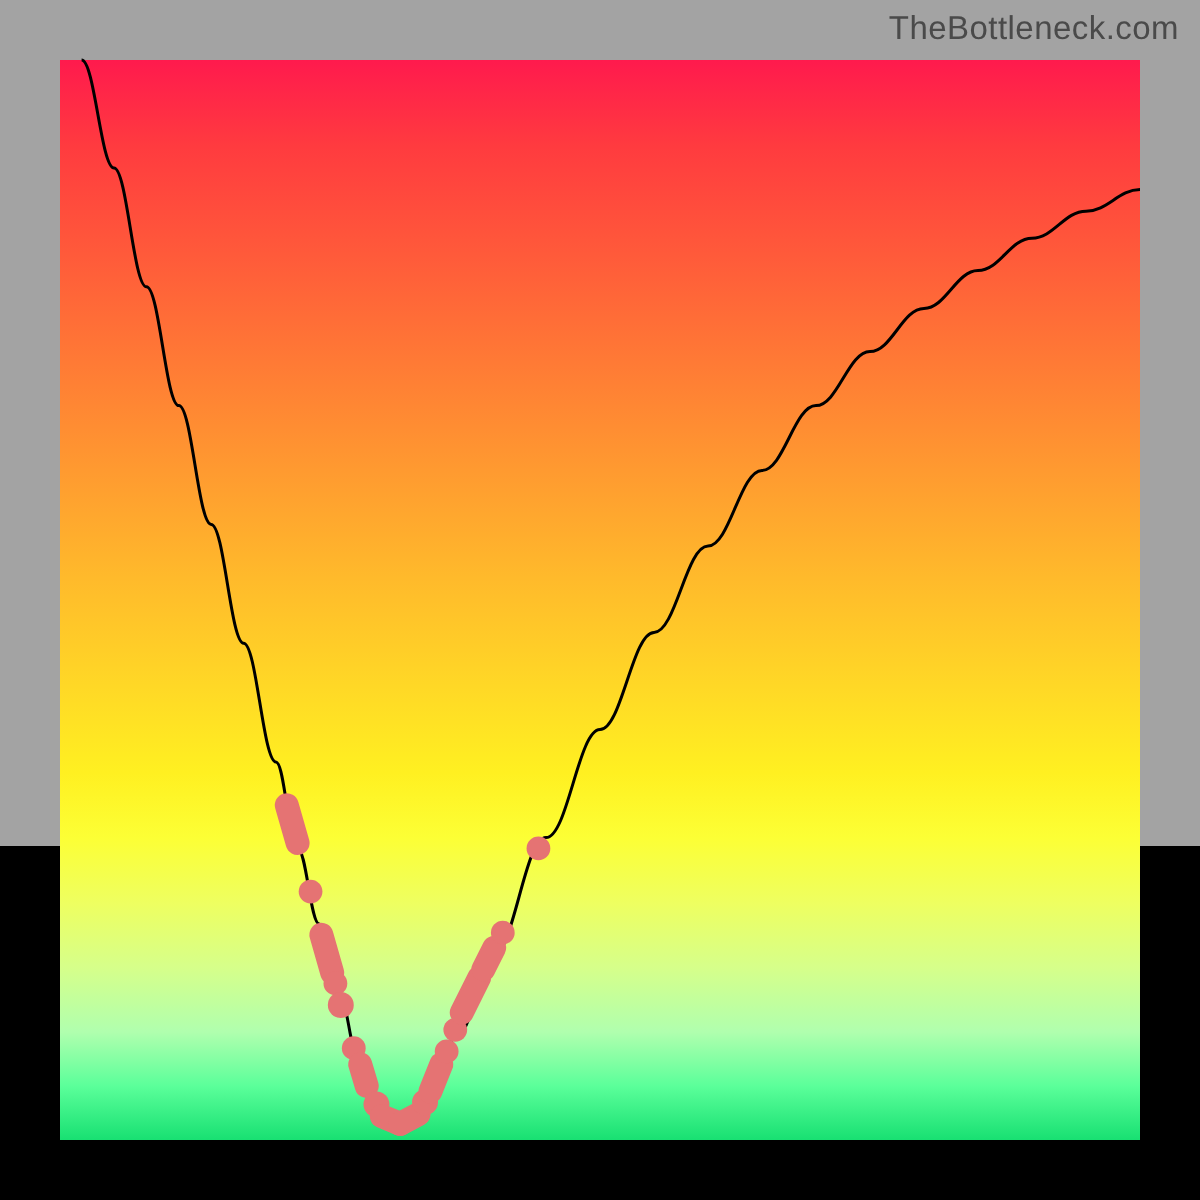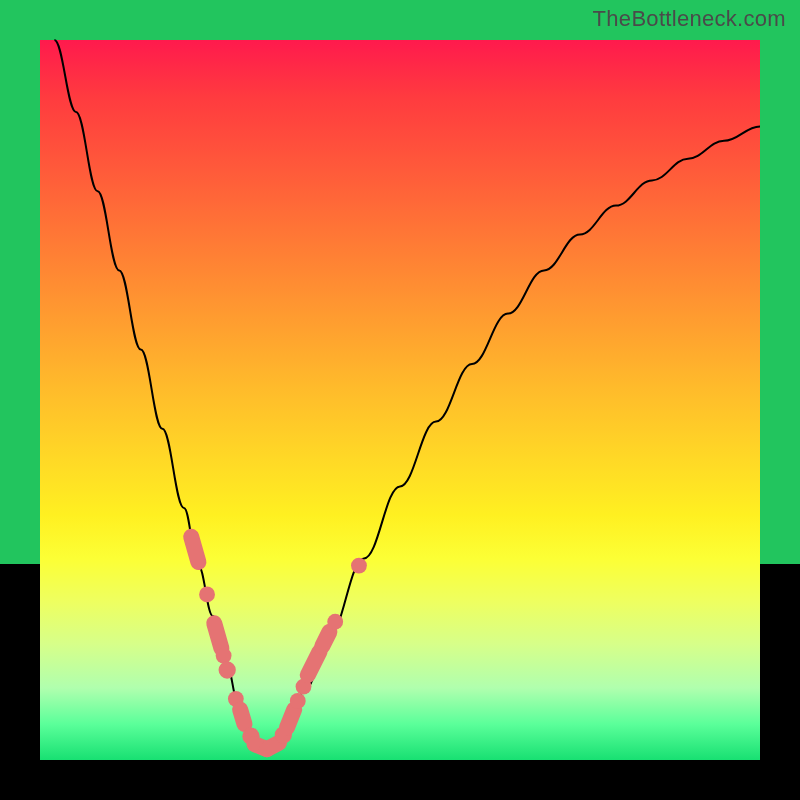--- a/index.html
+++ b/index.html
@@ -10,21 +10,21 @@
     background: #000;
     overflow: hidden;
     font-family: Arial, Helvetica, sans-serif;
   }
   .frame {
     position: absolute;
     top: 0;
     left: 0;
     width: 800px;
     height: 564px;
-    background: #22c55e;
+    background: #a3a3a3;
   }
   .plot-area {
     position: absolute;
     top: 40px;
     left: 40px;
     width: 720px;
     height: 720px;
     background: linear-gradient(
       to bottom,
       #ff1a4d 0%,

